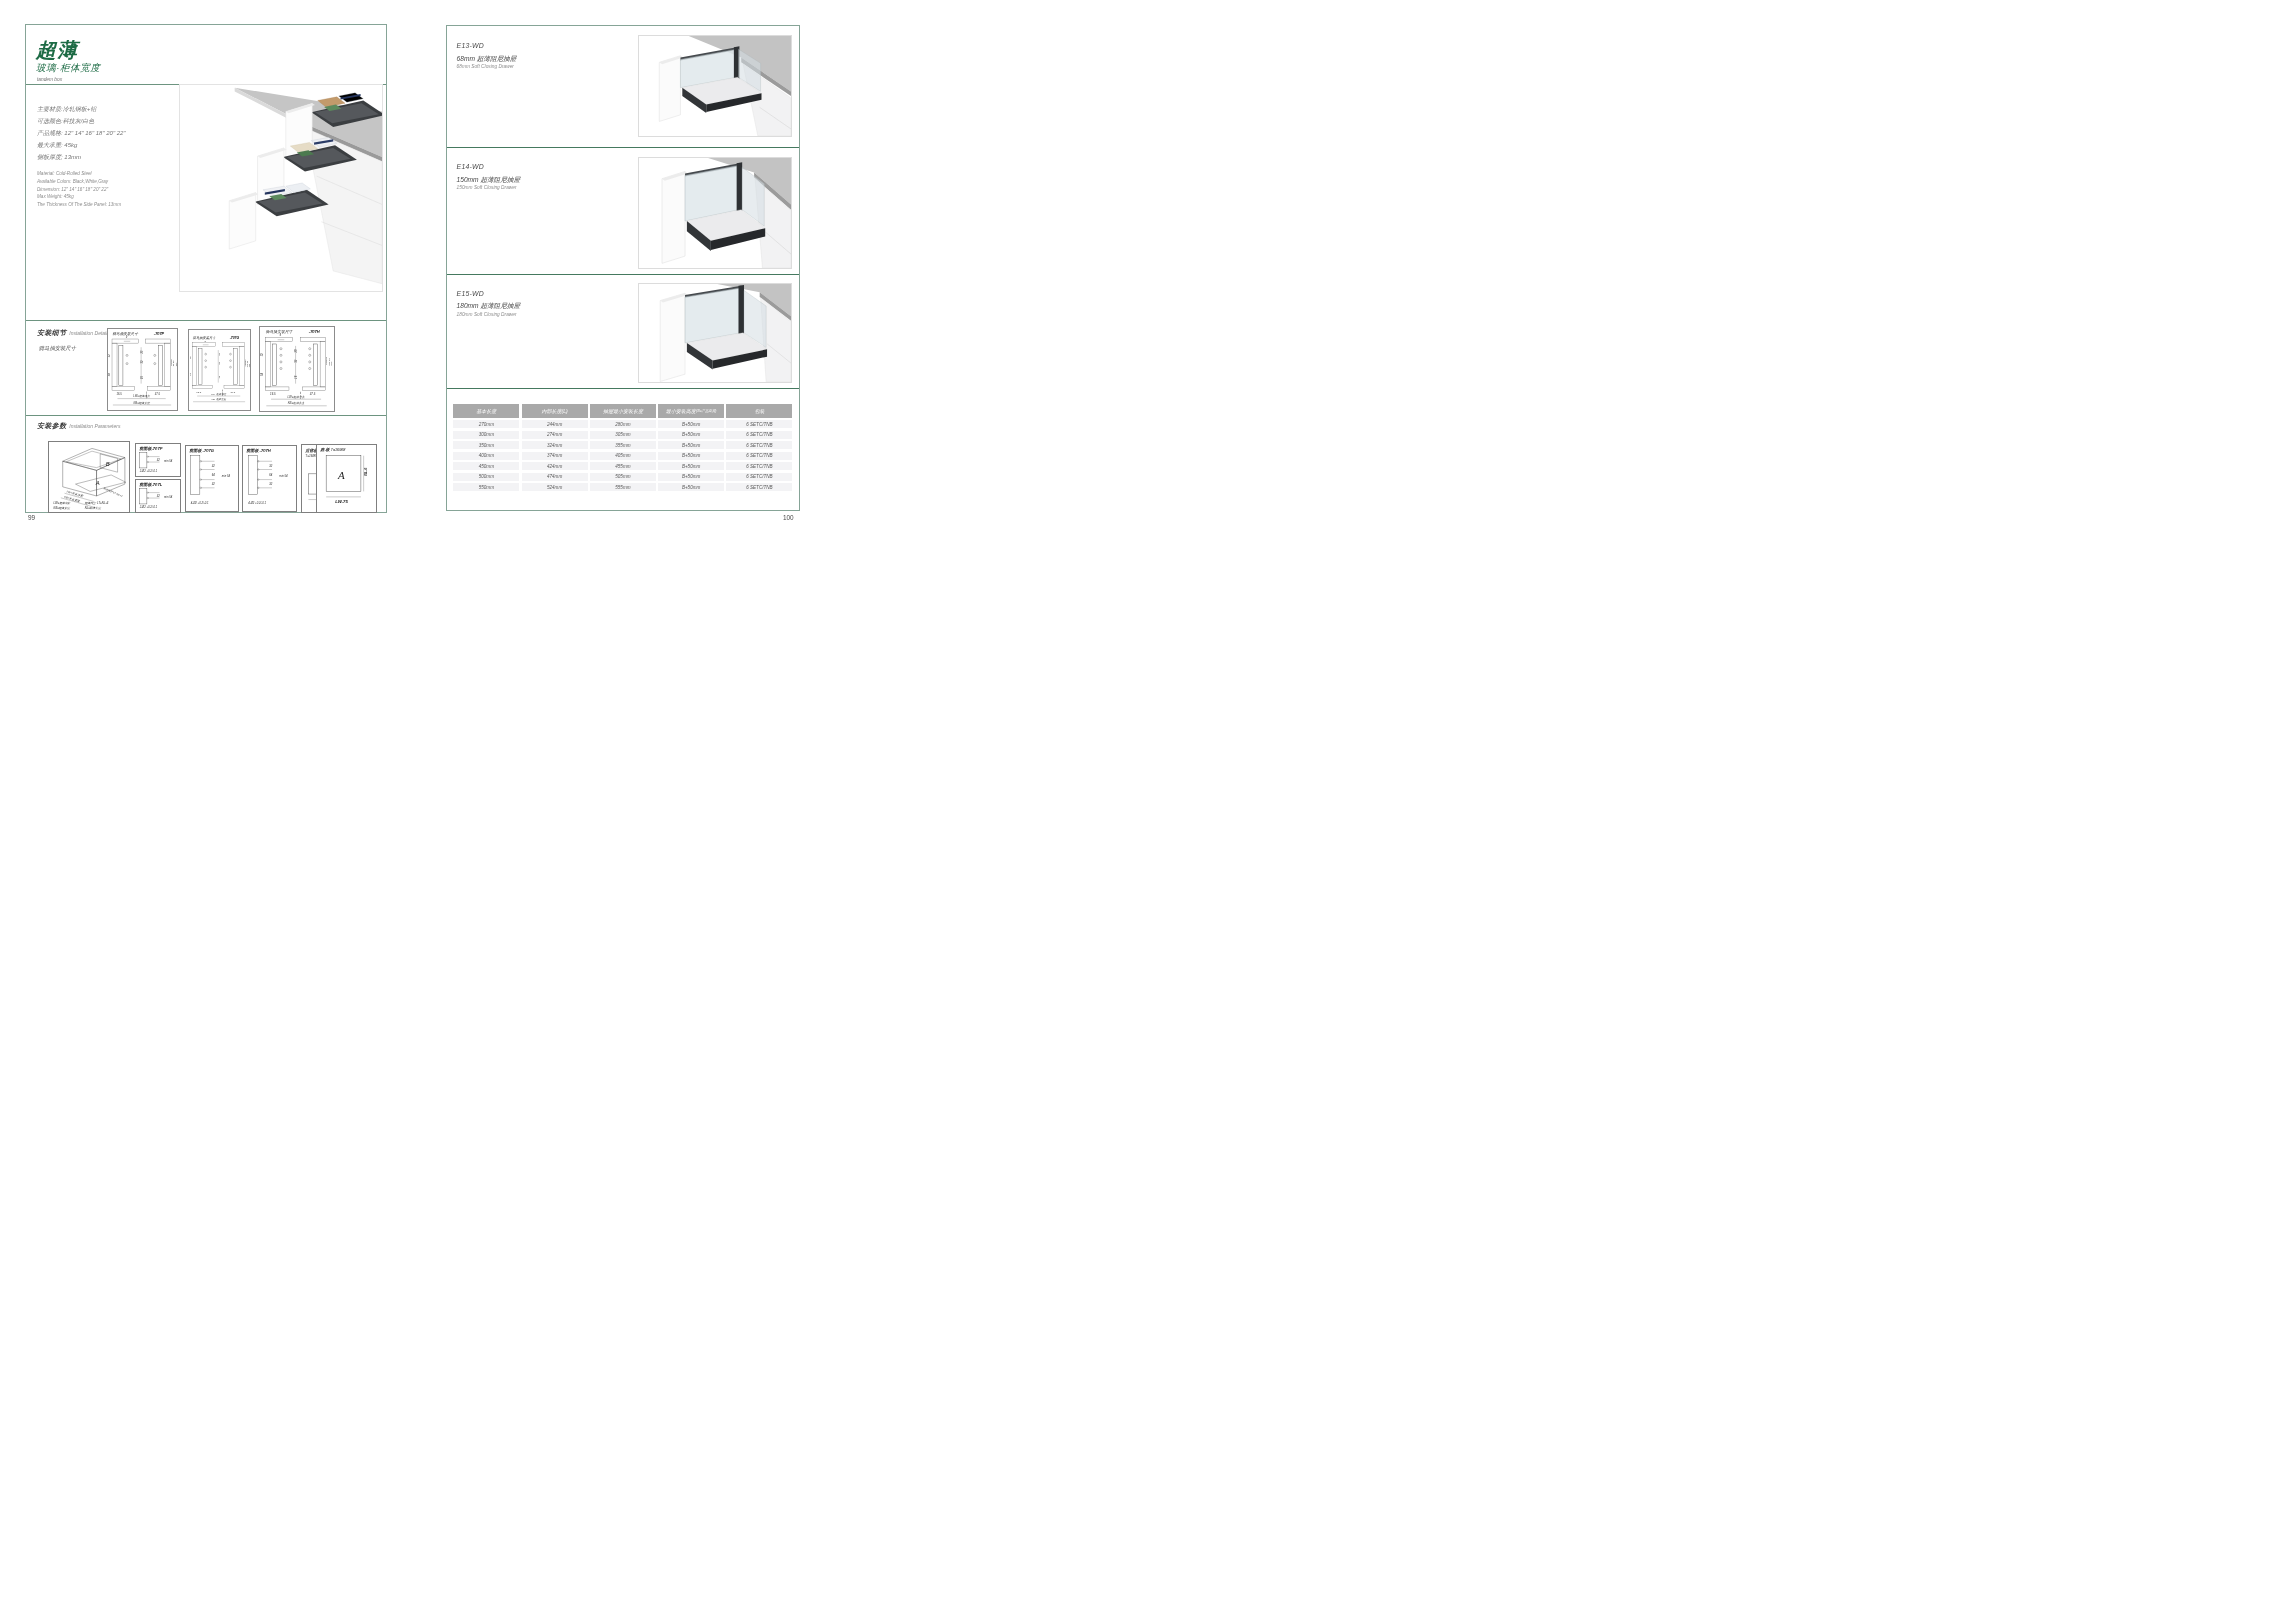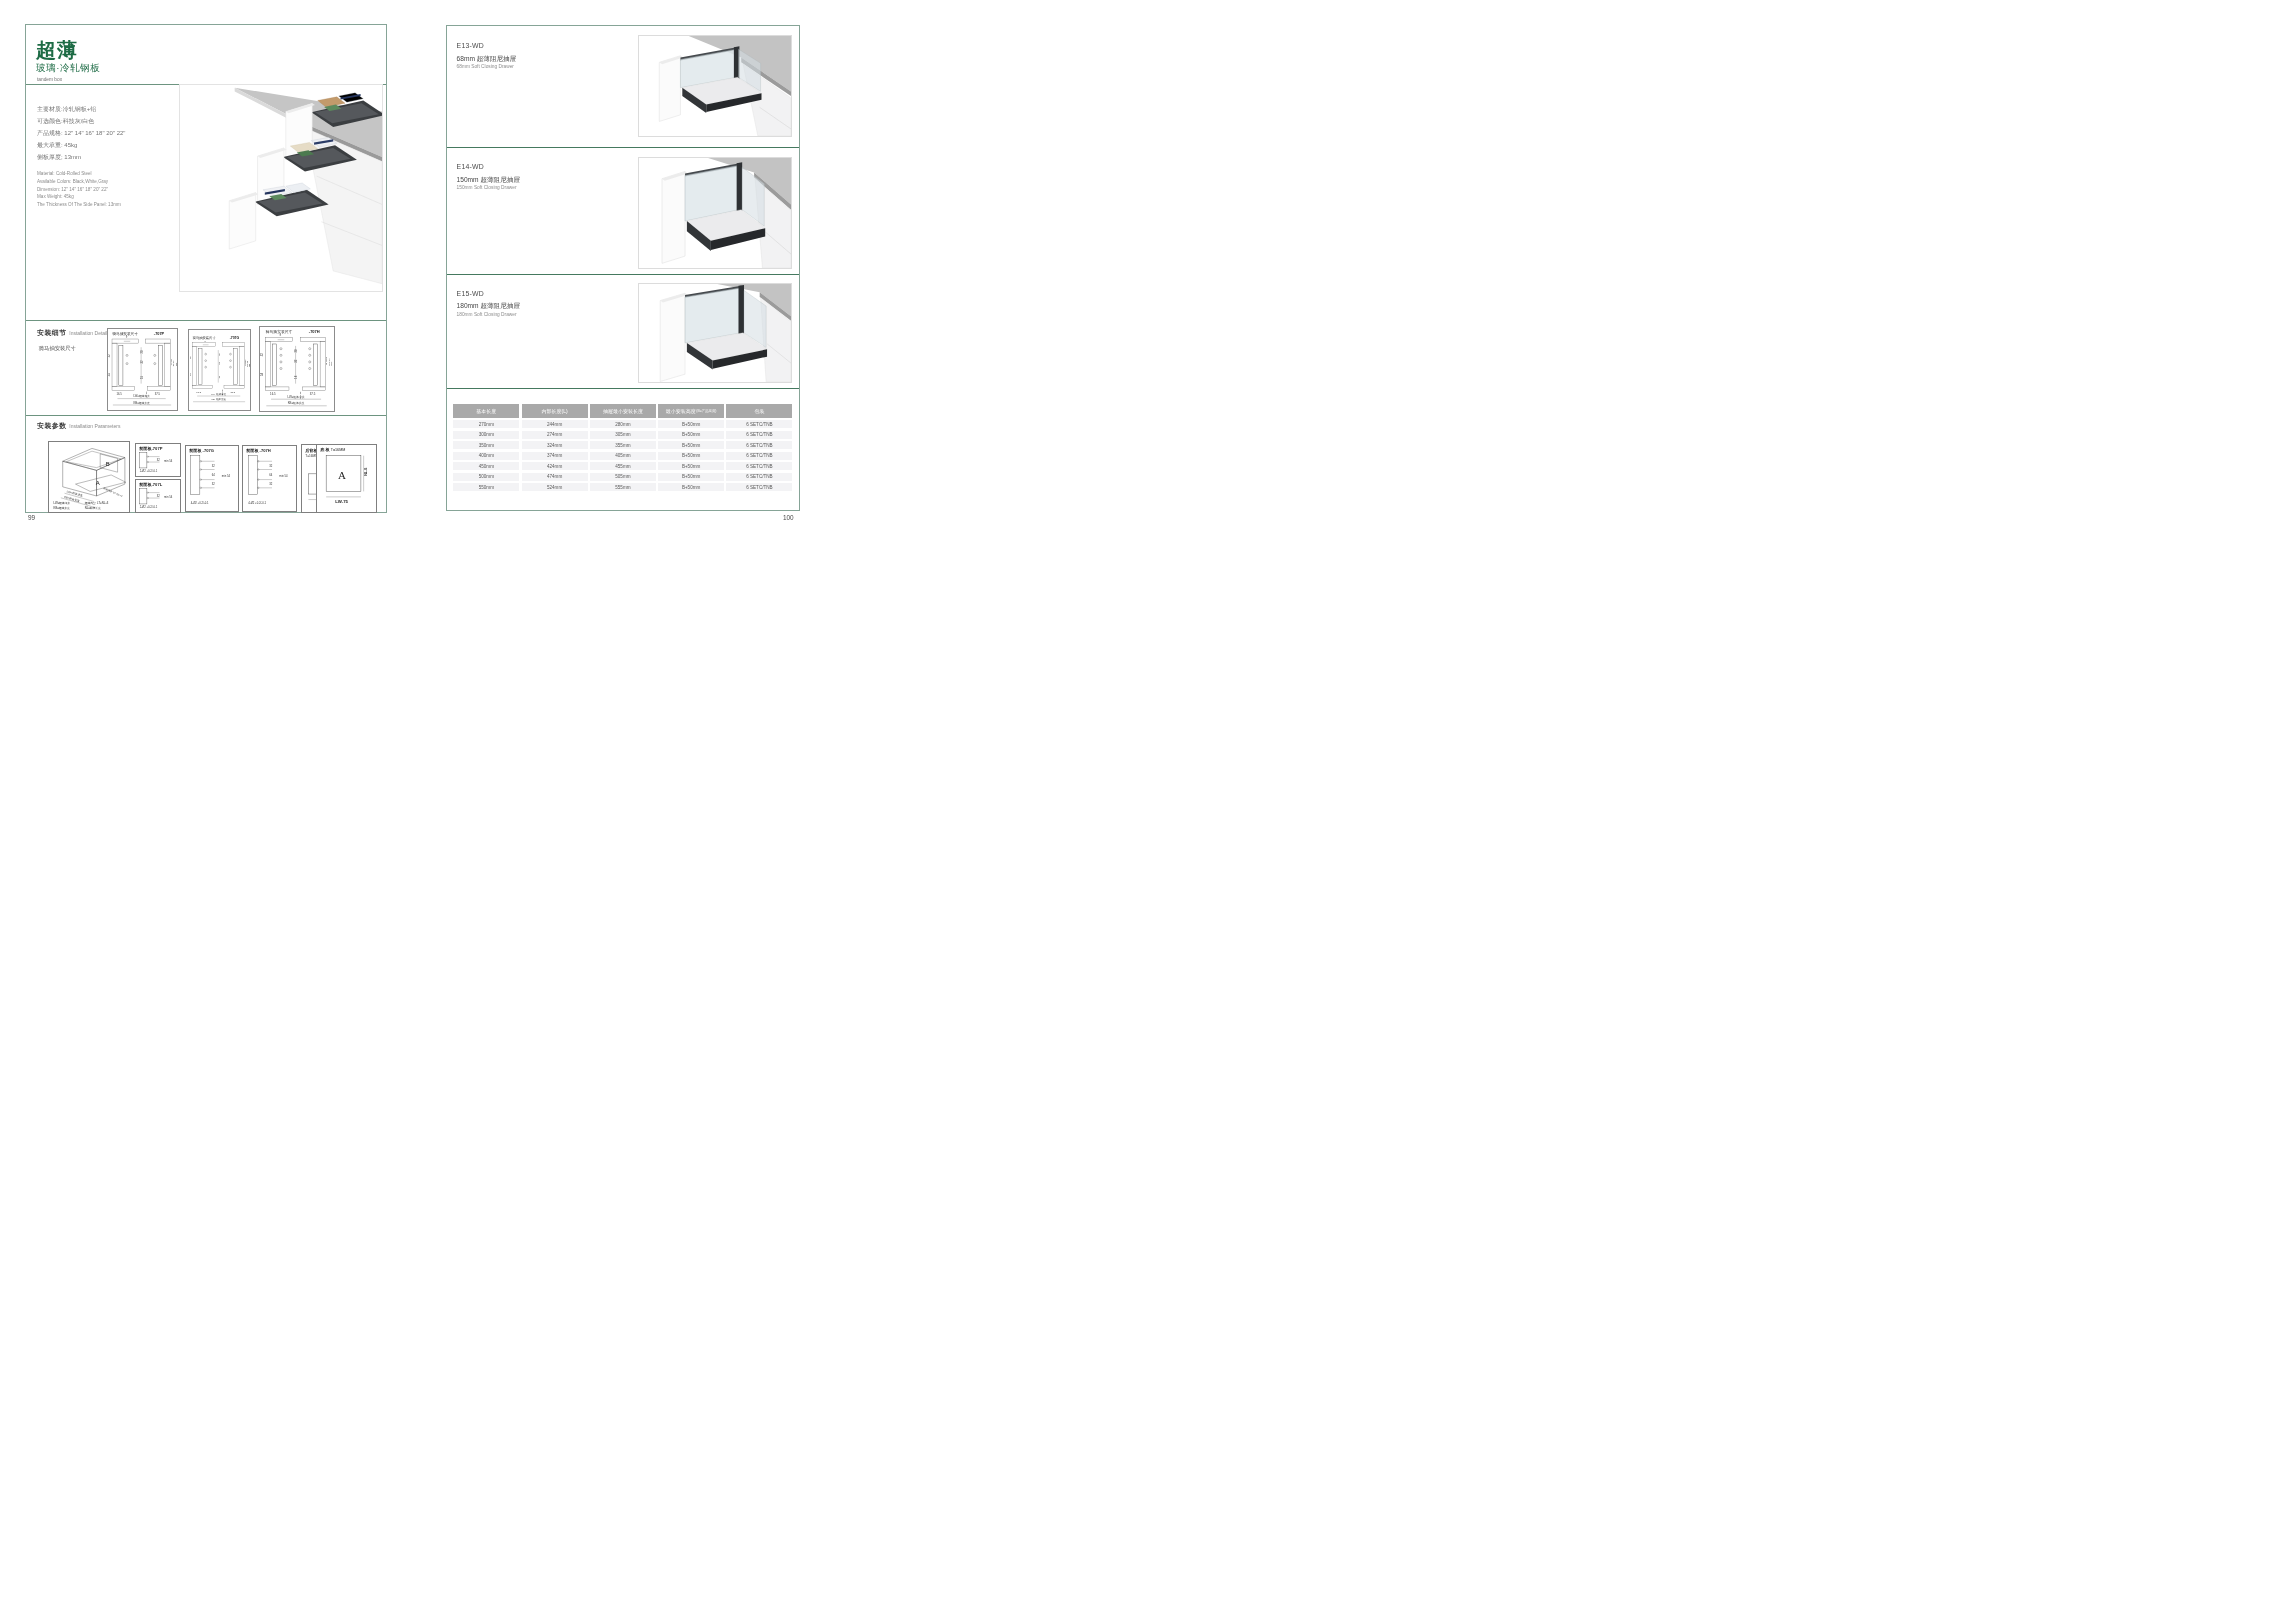--- a/index.html
+++ b/index.html
@@ -1,17 +1,17 @@
 <!DOCTYPE html>
 <html style="font-size:7.3px"><head>
 <meta charset="utf-8">
 <style>
   html,body{margin:0;padding:0;background:#ffffff;font-family:"Liberation Sans","DejaVu Sans",sans-serif;}
   .canvas{position:relative;width:827px;height:539px;background:#fff;overflow:hidden;}
-  .pagebox{position:absolute;border:0.5px solid #86a497;background:#fff;}
+  .pagebox{position:absolute;border:0.5px solid #86a497;background:#fff;font-style:italic;}
   .hdiv{position:absolute;left:0;width:100%;height:0;border-top:0.9px solid #45795f;}
   .hdiv.thin{border-top:0.5px solid #6d9480;}
   
   .lp-title{position:absolute;left:10px;top:12px;font-size:20px;font-weight:bold;color:#1d6b45;letter-spacing:0.9px;}
   .lp-sub{position:absolute;left:10px;top:37px;font-size:9.6px;color:#1d6b45;letter-spacing:0.5px;}
   .lp-tag{position:absolute;left:11px;top:52px;font-size:4.8px;color:#6f6f6f;}
   
   .spec-cn{position:absolute;left:11px;top:78px;font-size:6px;color:#757575;line-height:12px;white-space:pre;}
   .spec-en{position:absolute;left:11px;top:145px;font-size:4.6px;color:#8d8d8d;line-height:7.8px;white-space:pre;}
   .imgframe{position:absolute;border:0.5px solid #dcdcdc;background:#fff;}
@@ -46,21 +46,21 @@
   .dln{stroke:#444;stroke-width:0.6;}
 </style>
 </head>
 <body>
 
 <div class="canvas">
 
   <div class="pagebox" style="left:25px;top:24px;width:360px;height:487px;">
 
     <div class="lp-title">超薄</div>
-    <div class="lp-sub">玻璃·冷轧钢板</div>
+    <div class="lp-sub">玻璃·柜体宽度</div>
     <div class="lp-tag">tandem box</div>
     <div class="hdiv thin" style="top:59px;"></div>
 
     <div class="spec-cn"><div>主要材质:冷轧钢板+铝</div><div>可选颜色:科技灰/白色</div><div>产品规格: 12" 14" 16" 18" 20" 22"</div><div>最大承重: 45kg</div><div>侧板厚度; 13mm</div></div>
     <div class="spec-en"><div>Material: Cold-Rolled Steel</div><div>Available Colors: Black,White,Gray</div><div>Dimension: 12" 14" 16" 18" 20" 22"</div><div>Max Weight: 45kg</div><div>The Thickness Of The Side Panel: 13mm</div></div>
 
     <div class="imgframe" style="left:153px;top:59px;width:202px;height:206px;border-color:#e3e3e3;">
       <svg viewBox="0 0 443 452" preserveAspectRatio="none">
         <polygon points="120,6 443,58 443,158 272,84" fill="#c5c5c5"></polygon>
         <polygon points="120,6 272,84 272,92 120,14" fill="#dadada"></polygon>

